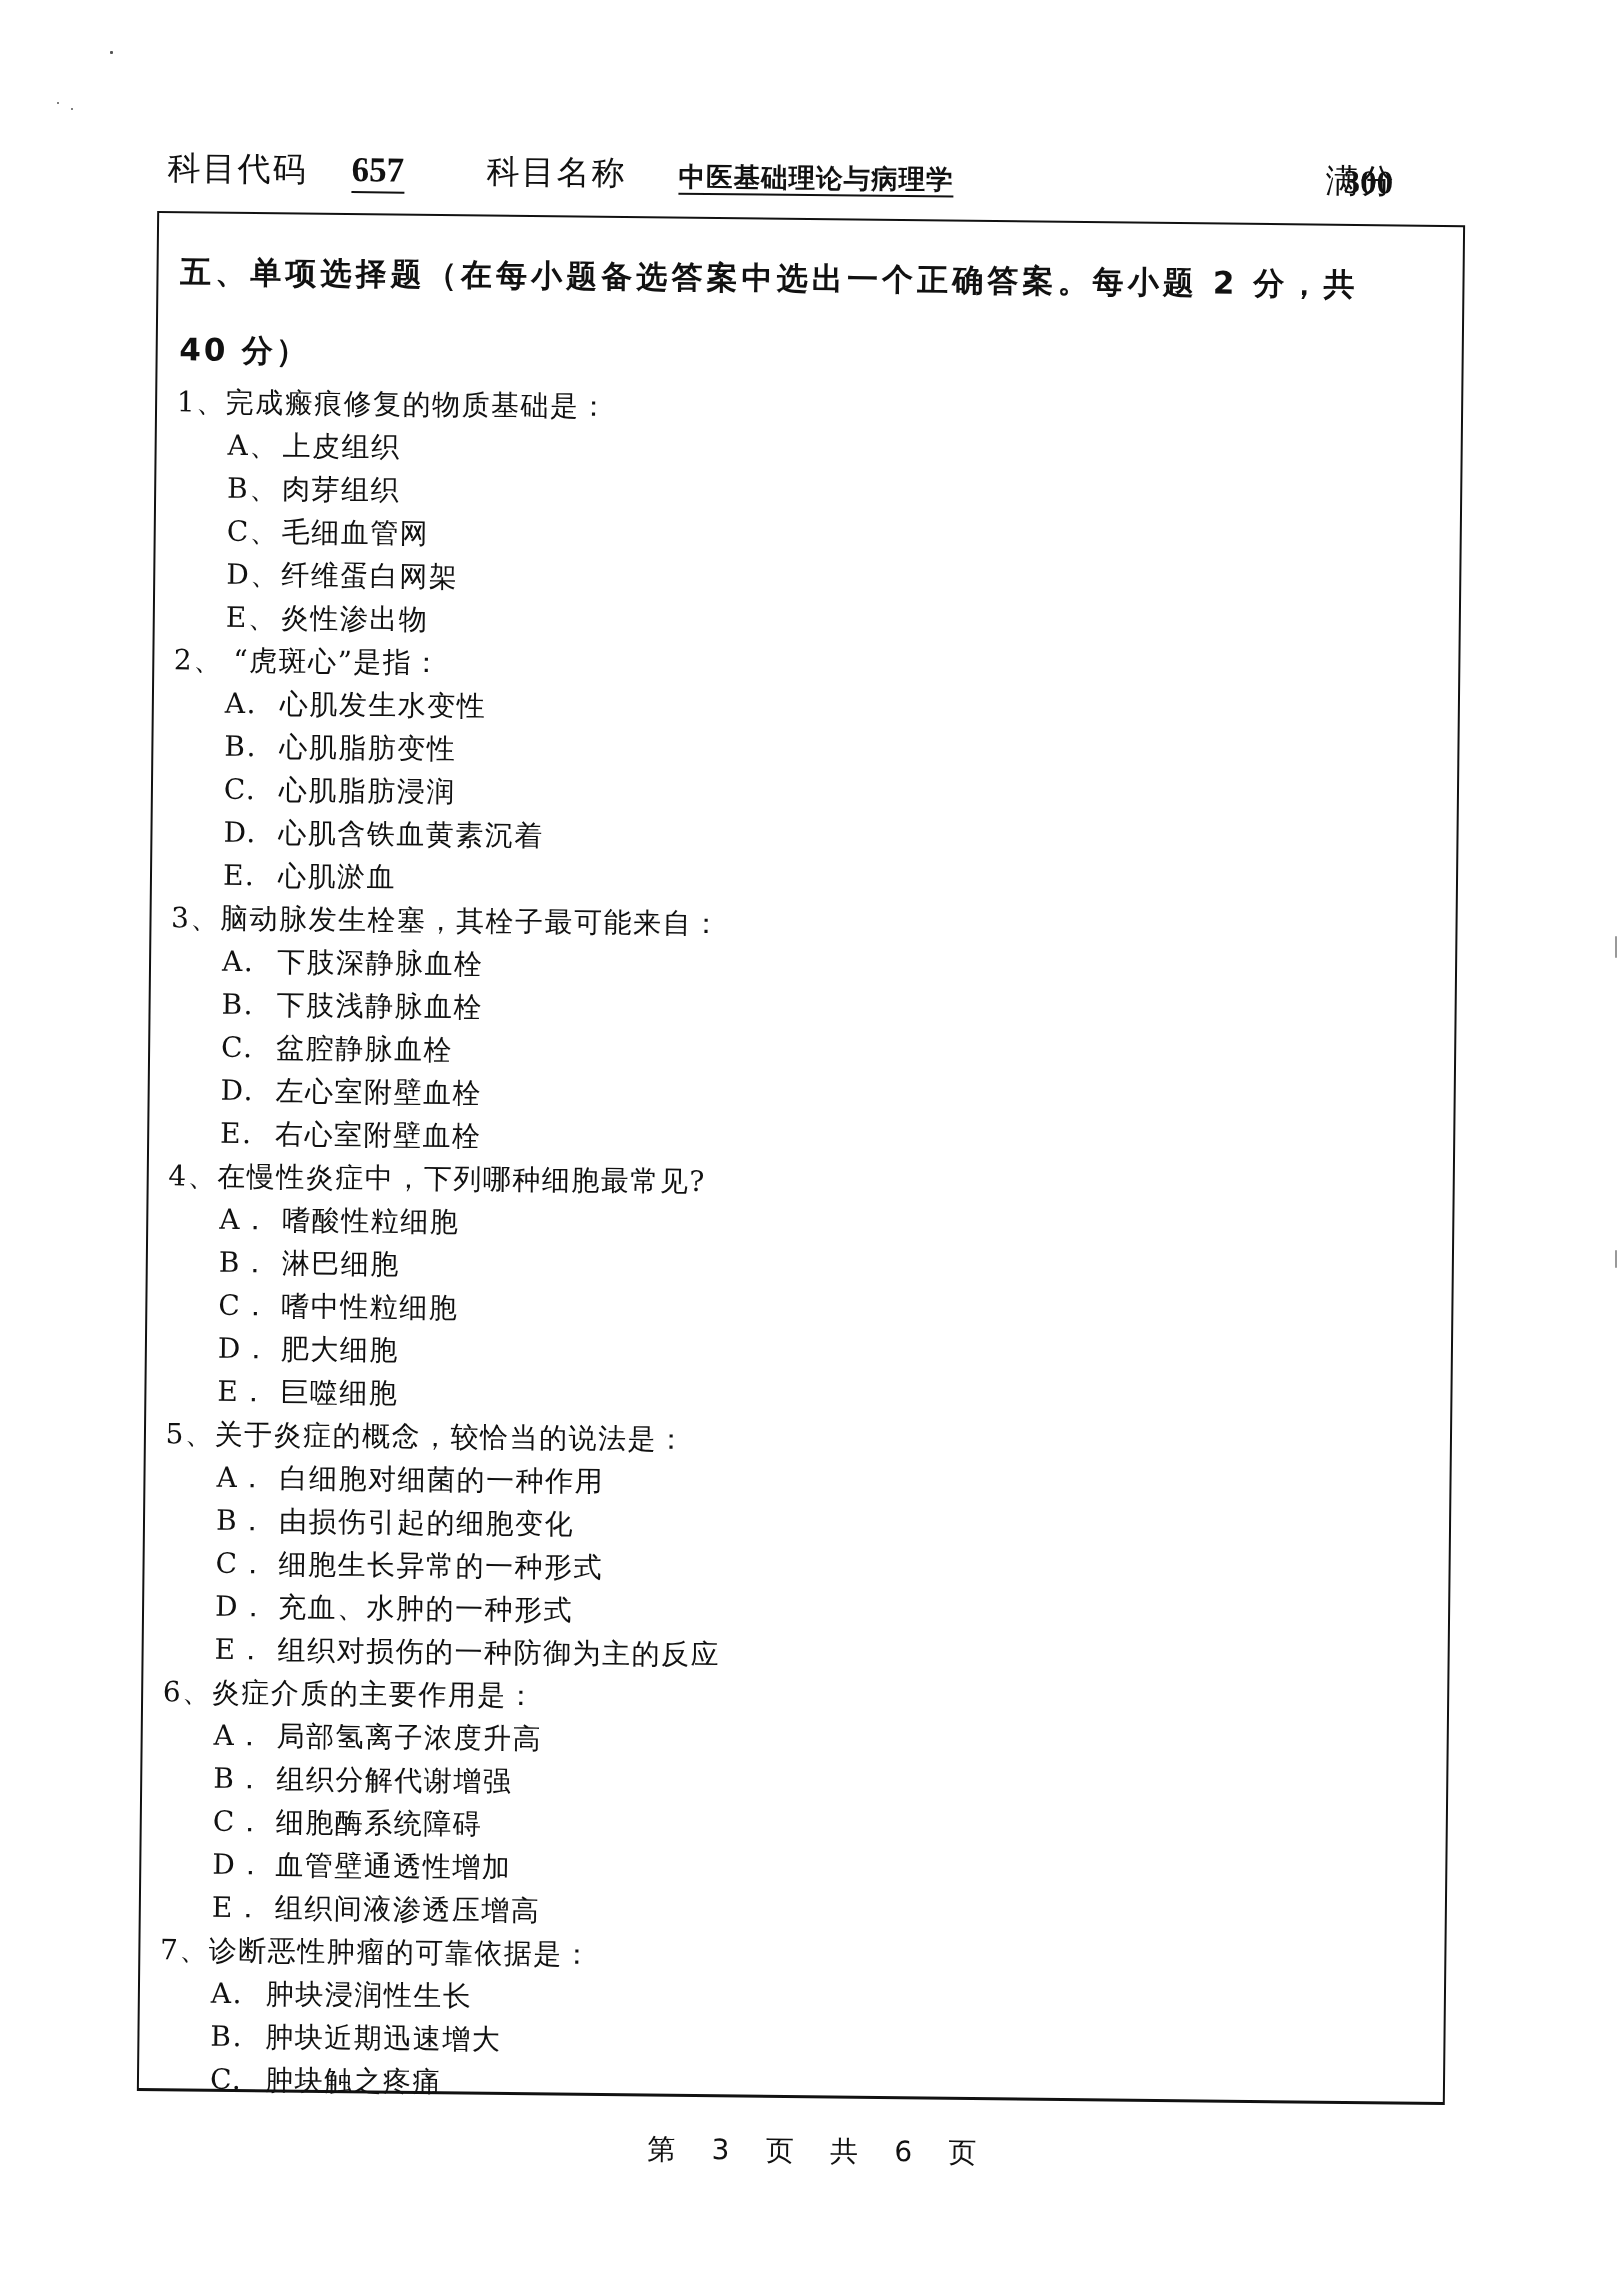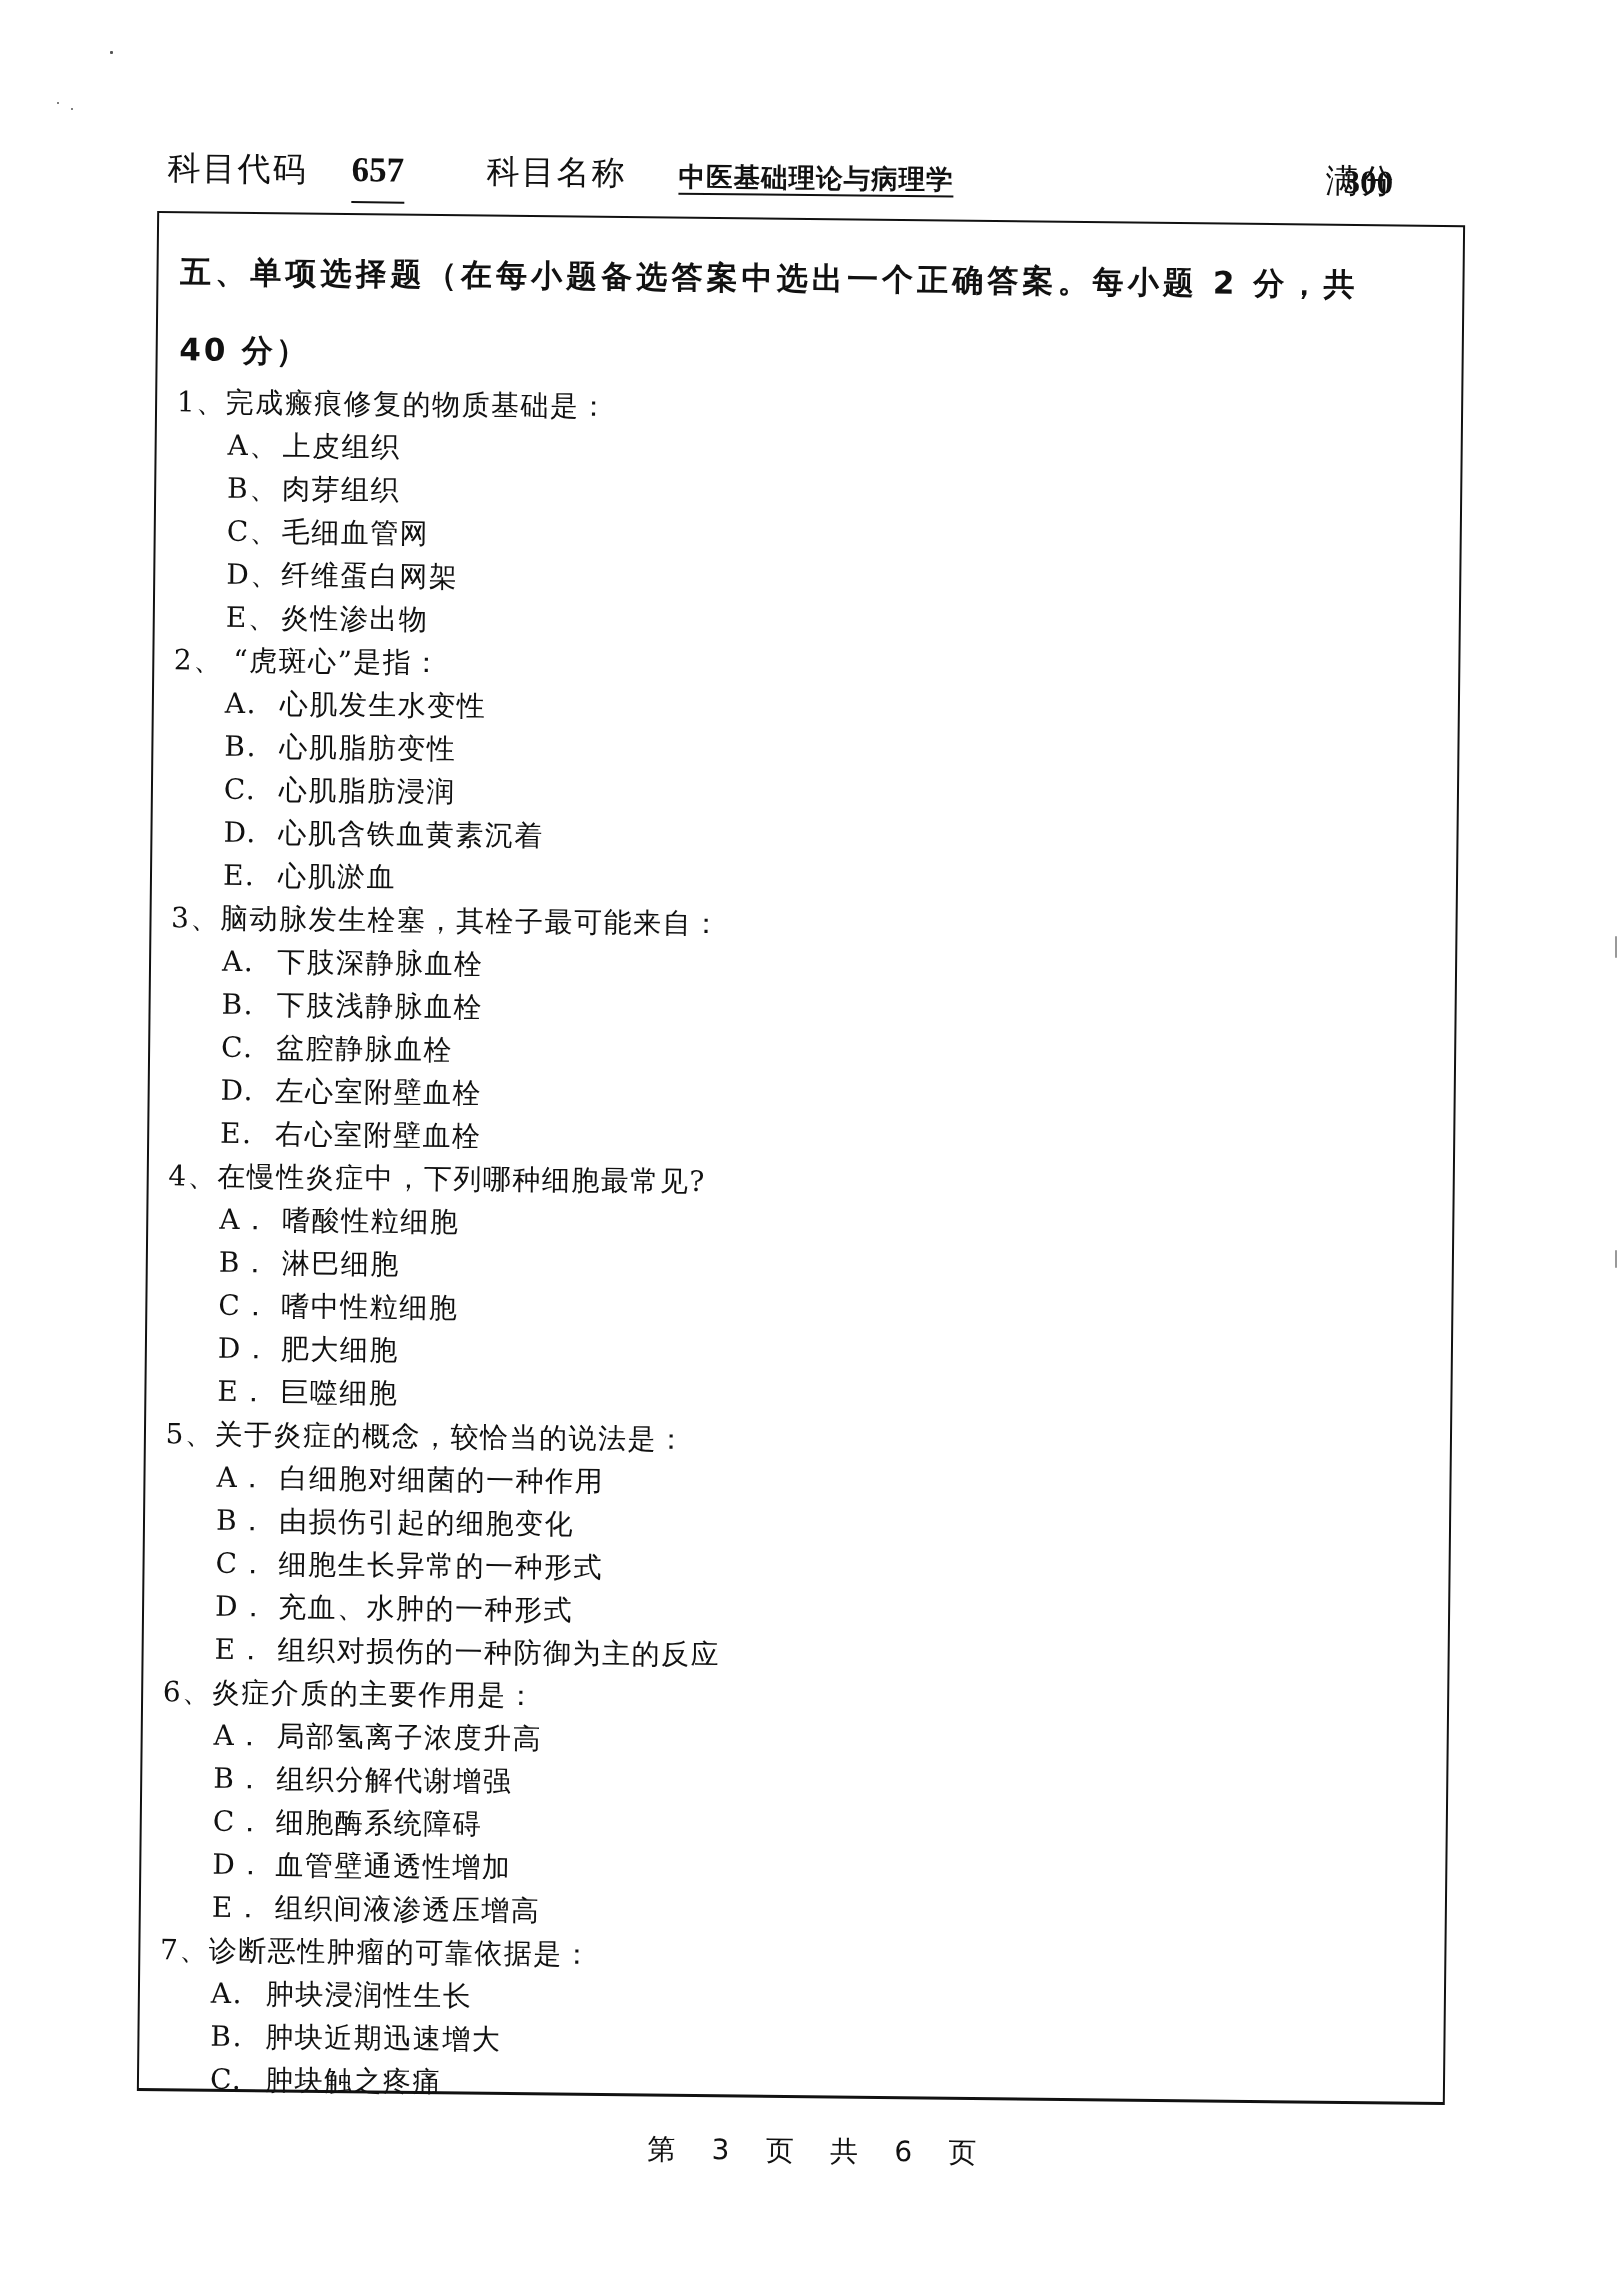--- a/index.html
+++ b/index.html
@@ -42,21 +42,21 @@
     white-space: nowrap;
   }
   .header .code {
     position: absolute;
     top: 3.9px;
     font-family: "Liberation Serif", "DejaVu Serif", serif;
     font-weight: bold;
     font-size: 35px;
     line-height: 39px;
     border-bottom: 2.9px solid #111;
-    padding-bottom: 12px;
+    padding-bottom: 2px;
   }
   .header .subject {
     position: absolute;
     top: 9.8px;
     font-family: "DejaVu Sans", "Liberation Sans", sans-serif;
     font-weight: bold;
     font-size: 26.5px;
     line-height: 33px;
     letter-spacing: 1px;
     border-bottom: 2px solid #111;

